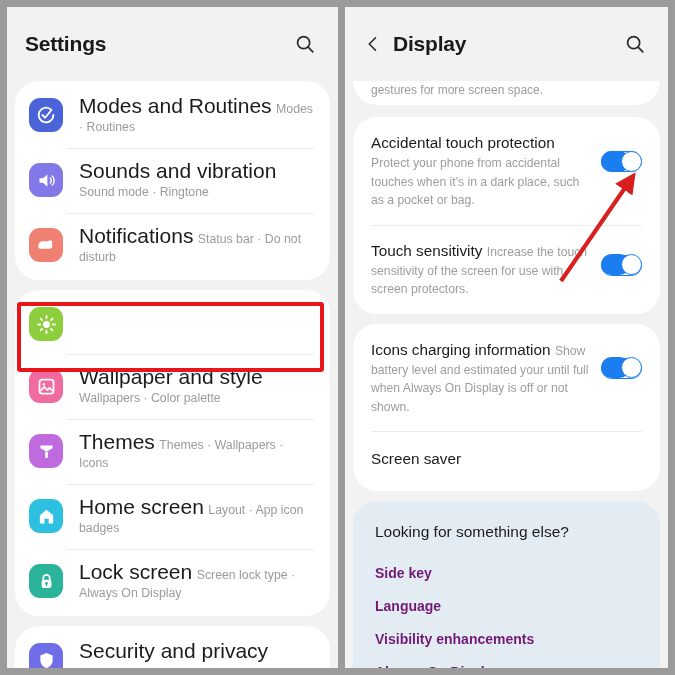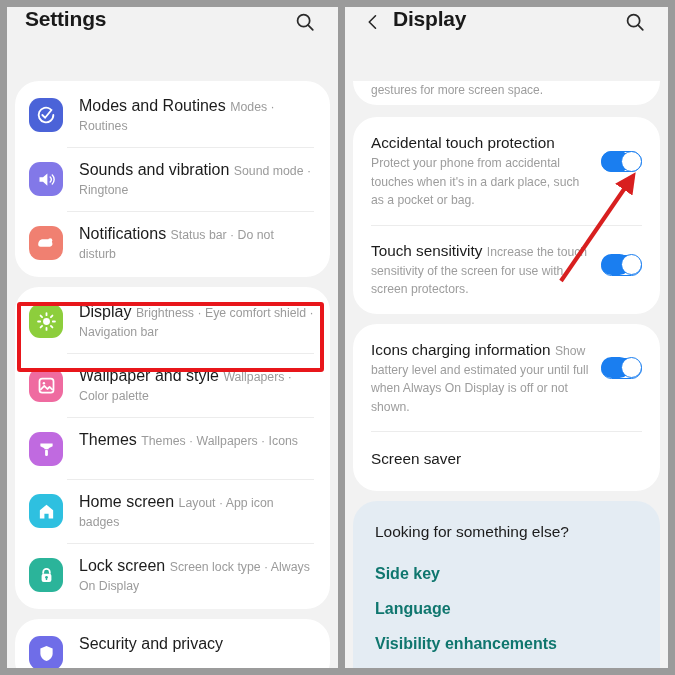--- a/index.html
+++ b/index.html
@@ -23,21 +23,21 @@
     overflow: hidden;
   }
   .panel-left  { width: 331px; margin: 7px 0 7px 7px; }
   .panel-right { width: 323px; margin: 7px 7px 7px 0; }
   .divider-gap { width: 7px; background: #9b9b9b; }
 
   
   .hdr {
     height: 74px;
     display: flex;
-    align-items: flex-start;
+    align-items: center;
     padding: 0 18px;
     background: #f2f2f2;
     flex: none;
   }
   .hdr-title {
     font-size: 21px;
     font-weight: bold;
     color: #1a1a1a;
     letter-spacing: -.2px;
   }
@@ -84,21 +84,21 @@
     width: 34px; height: 34px;
     border-radius: 11px;
     flex: none;
     margin-right: 16px;
     margin-top: 2px;
     display: flex; align-items: center; justify-content: center;
     color: #fff;
   }
   .row-text { flex: 1; min-width: 0; padding-top: 0px; }
   .row-title {
-    font-size: 16px;
+    font-size: 21px;
     color: #1c1c1c;
     line-height: 20px;
     margin-bottom: 1px;
   }
   .row-sub {
     font-size: 12.3px;
     color: #9b9b9b;
     line-height: 16px;
   }
 
@@ -205,23 +205,23 @@
     margin: 0 8px 8px 8px;
     padding: 22px 22px 26px 22px;
   }
   .lfse-title {
     font-size: 15.5px;
     color: #1b1b1b;
     margin-bottom: 24px;
   }
   .lfse-link {
     display: block;
-    font-size: 16px;
+    font-size: 14px;
     font-weight: bold;
-    color: #0f766e;
+    color: #701a75;
     margin-bottom: 17px;
     text-decoration: none;
   }
   .lfse-link:last-child { margin-bottom: 4px; }
 
   
   .arrow-svg {
     position: absolute;
     left: 0; top: 0;
     width: 675px; height: 675px;
@@ -302,24 +302,20 @@
                 <line x1="12" y1="3.2" x2="12" y2="5.4"></line>
                 <line x1="12" y1="18.6" x2="12" y2="20.8"></line>
                 <line x1="3.2" y1="12" x2="5.4" y2="12"></line>
                 <line x1="18.6" y1="12" x2="20.8" y2="12"></line>
                 <line x1="5.8" y1="5.8" x2="7.4" y2="7.4"></line>
                 <line x1="16.6" y1="16.6" x2="18.2" y2="18.2"></line>
                 <line x1="5.8" y1="18.2" x2="7.4" y2="16.6"></line>
                 <line x1="16.6" y1="7.4" x2="18.2" y2="5.8"></line>
               </g>
             </svg>
-          </span>
-          <span class="row-text">
-            <span class="row-title">Display</span>
-            <span class="row-sub">Brightness  ·  Eye comfort shield  ·  Navigation bar</span>
           </span>
         </div>
 
         <div class="row">
           <span class="app-icon" style="background:#ef6ba0">
             <svg width="21" height="21" viewBox="0 0 24 24" fill="none" stroke="#fff" stroke-width="2">
               <rect x="4" y="4" width="16" height="16" rx="3"></rect>
               <circle cx="9" cy="9.5" r="1.4" fill="#fff" stroke="none"></circle>
               <path d="M5 17l4.5-4.5 3.5 3.5 2.5-2.3 3.5 3.3" stroke-linejoin="round"></path>
             </svg>

